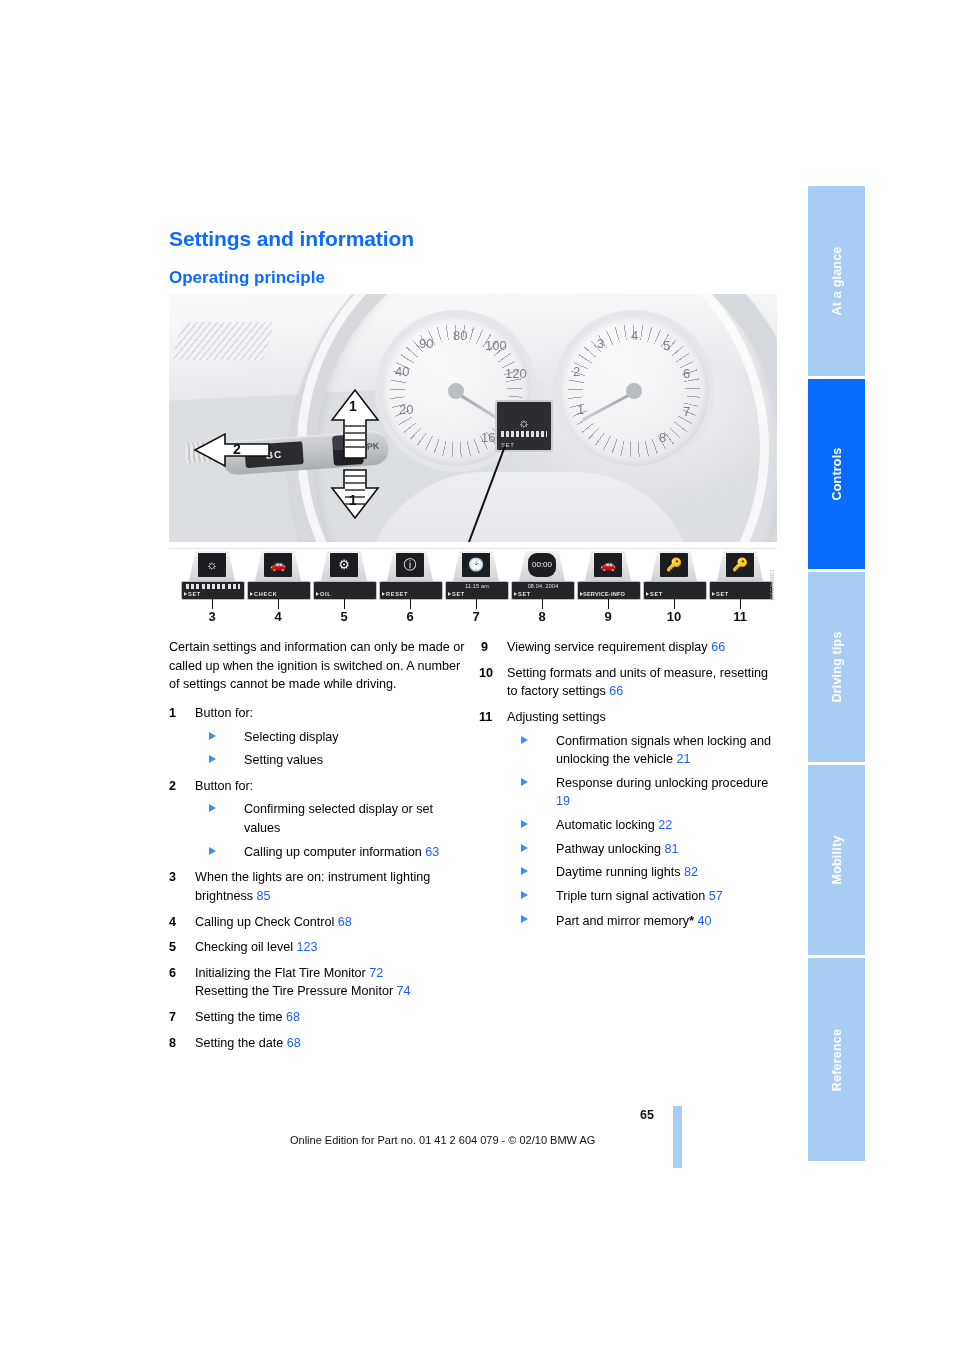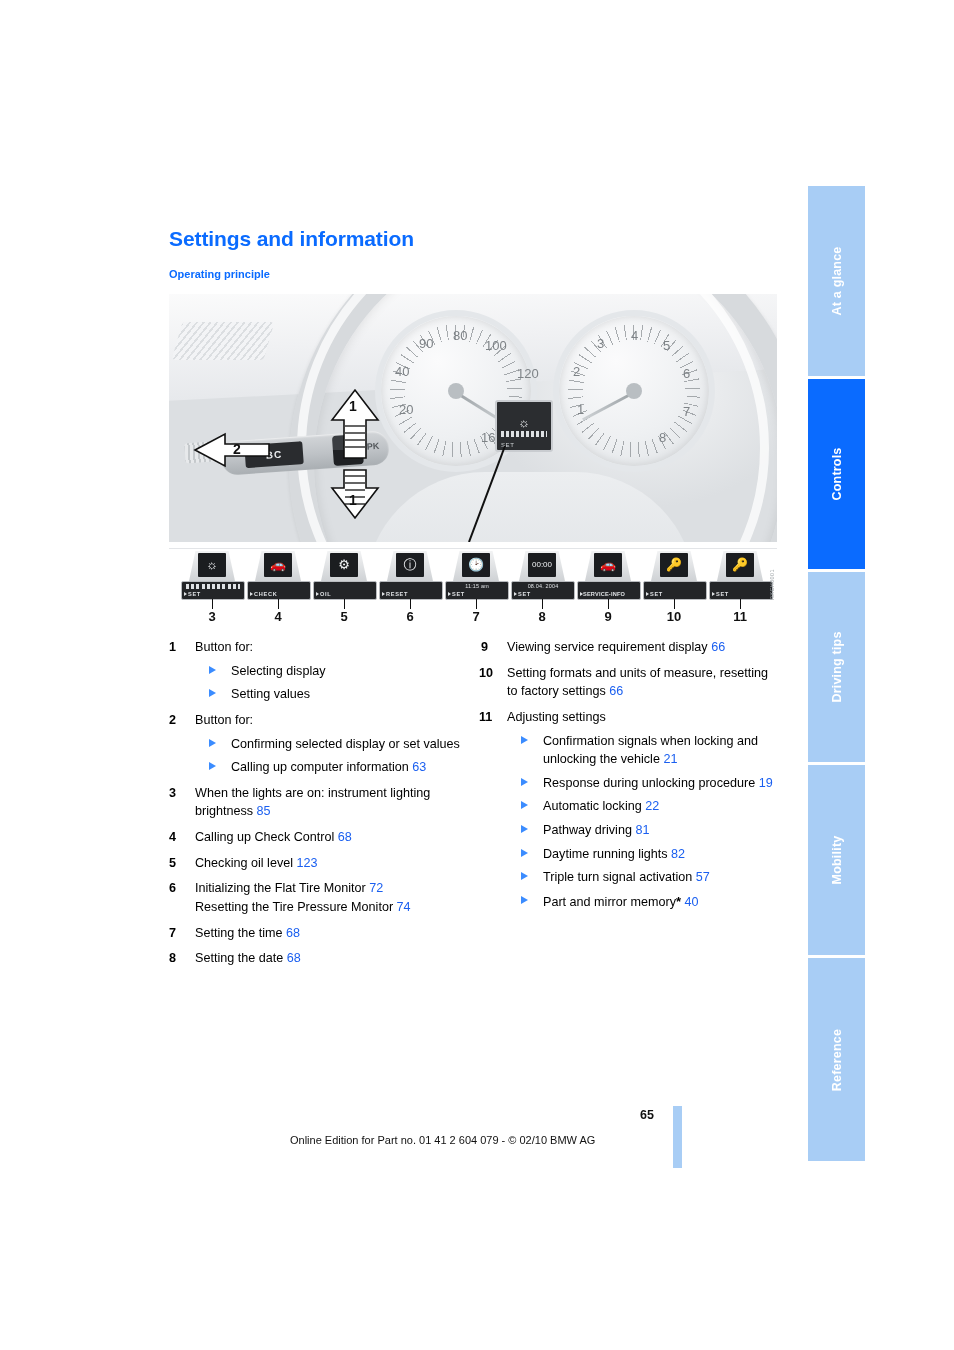--- a/index.html
+++ b/index.html
@@ -65,21 +65,21 @@
     top: 227px;
     font-size: 21px;
     font-weight: bold;
     color: #0a6bff;
     letter-spacing: -0.1px;
   }
   .h2 {
     position: absolute;
     left: 169px;
     top: 268px;
-    font-size: 11px;
+    font-size: 17px;
     font-weight: bold;
     color: #0a6bff;
   }
 
   
   .figure {
     position: absolute;
     left: 169px;
     top: 294px;
     width: 608px;
@@ -370,21 +370,21 @@
     position: absolute;
     left: 0; top: 0;
     width: 20px;
     font-weight: bold;
     text-align: left;
   }
   .item > .marker.wide { width: 22px; left: -2px; }
 
   .sub {
     position: relative;
-    padding-left: 22px;
+    padding-left: 35px;
     margin: 5px 0 5px 14px;
   }
   .sub > .tri {
     position: absolute;
     left: 0; top: 4px;
     width: 0; height: 0;
     border-top: 4.5px solid transparent;
     border-bottom: 4.5px solid transparent;
     border-left: 7px solid #3b8cff;
   }
@@ -457,21 +457,21 @@
       <div class="dash-top"></div>
       <div class="vent"></div>
 
       <div class="gauge speedo">
         <div class="ticks"></div>
         <div class="num" style="left:18px;top:86px;">20</div>
         <div class="num" style="left:14px;top:48px;">40</div>
         <div class="num" style="left:38px;top:20px;">90</div>
         <div class="num" style="left:72px;top:12px;">80</div>
         <div class="num" style="left:104px;top:22px;">100</div>
-        <div class="num" style="left:136px;top:50px;text-align:center;">120</div>
+        <div class="num" style="left:124px;top:50px;text-align:center;">120</div>
         <div class="num" style="left:124px;top:88px;">140</div>
         <div class="num" style="left:100px;top:114px;">160</div>
         <div class="needle"></div>
         <div class="cap"></div>
       </div>
 
       <div class="gauge tacho">
         <div class="ticks"></div>
         <div class="num" style="left:18px;top:86px;">1</div>
         <div class="num" style="left:14px;top:48px;">2</div>
@@ -570,21 +570,21 @@
         <div class="glyph">🕑</div>
         <div class="lcd">
           <div class="line1">11:15 am</div>
           <div class="tri"></div>
           <div class="line2">SET</div>
         </div>
       </div>
 
       <div class="btn-icon" style="left:342px;">
         <div class="cap-top"></div>
-        <div class="glyph" style="font-size:8px;line-height:24px;">00:00</div>
+        <div class="glyph" style="font-size:8px;line-height:24px;border-radius:9px;">00:00</div>
         <div class="lcd">
           <div class="line1">08.04. 2004</div>
           <div class="tri"></div>
           <div class="line2">SET</div>
         </div>
       </div>
 
       <div class="btn-icon" style="left:408px;">
         <div class="cap-top"></div>
         <div class="glyph">🚗</div>
@@ -633,20 +633,21 @@
         <div class="n" style="left:495px;">10</div>
         <div class="n" style="left:561px;">11</div>
       </div>
 
       <div class="fig-credit">RXCH0001</div>
     </div>
   </div>
 
   <div class="col left">
 
+    <p class="para">Certain settings and information can only be made or called up when the ignition is switched on. A number of settings cannot be made while driving.</p>
 
     <div class="item">
       <span class="marker">1</span>
       <span>Button for:</span>
       <div class="sub">
         <span class="tri"></span>
         <span>Selecting display</span>
       </div>
       <div class="sub">
         <span class="tri"></span>
@@ -737,21 +738,21 @@
         <span>Response during unlocking procedure</span>
         <span class="pg">19</span>
       </div>
       <div class="sub">
         <span class="tri"></span>
         <span>Automatic locking</span>
         <span class="pg">22</span>
       </div>
       <div class="sub">
         <span class="tri"></span>
-        <span>Pathway driving</span>
+        <span>Pathway unlocking</span>
         <span class="pg">81</span>
       </div>
       <div class="sub">
         <span class="tri"></span>
         <span>Daytime running lights</span>
         <span class="pg">82</span>
       </div>
       <div class="sub">
         <span class="tri"></span>
         <span>Triple turn signal activation</span>

